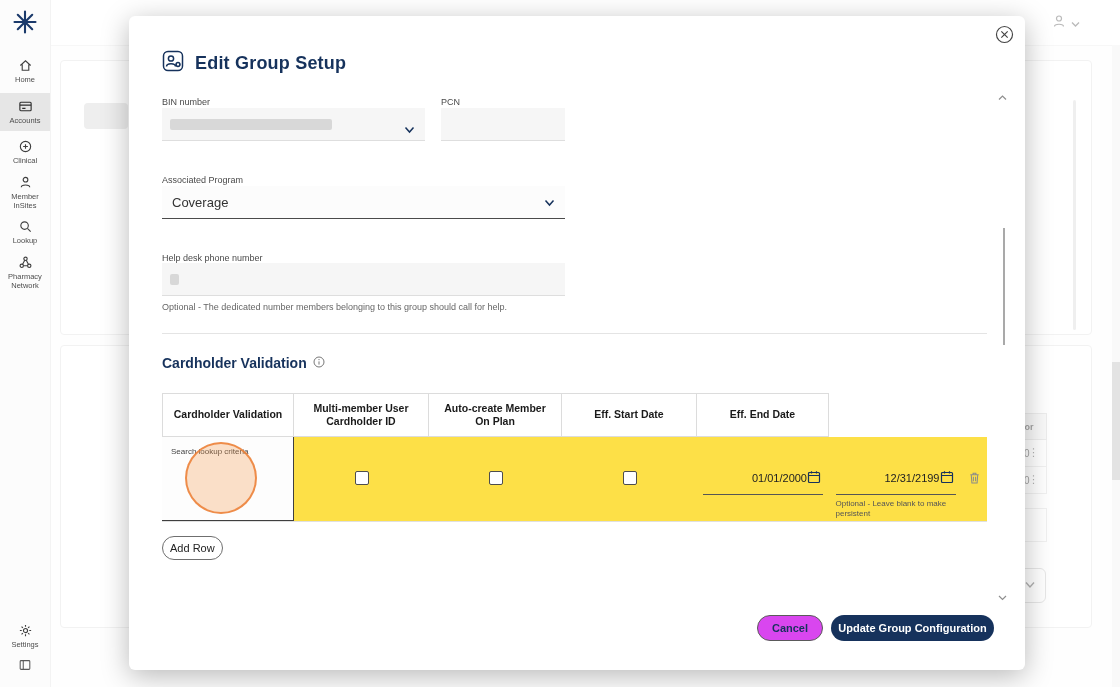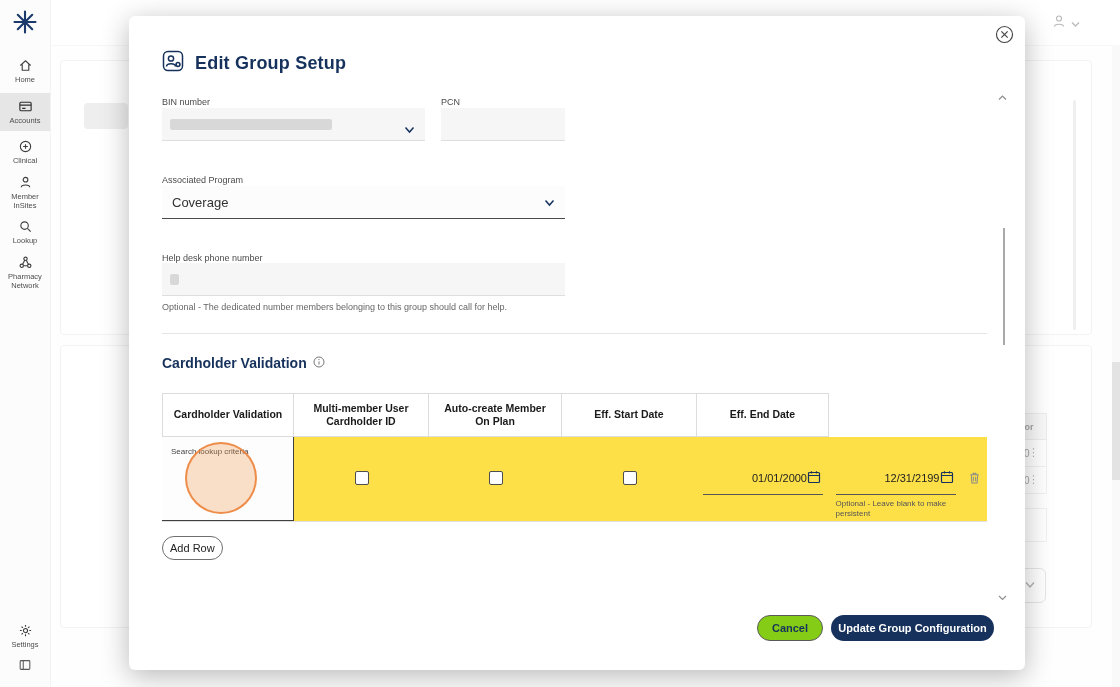--- a/index.html
+++ b/index.html
@@ -65,21 +65,21 @@
   .search-label{position:absolute;top:10px;left:9px;font-size:8px;color:#444;z-index:1;}
   .cell-select{position:absolute;left:7px;right:7px;top:30px;height:26px;border-bottom:1px solid #4a4a4a;display:flex;align-items:center;justify-content:space-between;padding:0 4px;font-size:11px;color:#222;cursor:pointer;z-index:1;}
   .highlight-circle{position:absolute;left:23px;top:5px;width:72px;height:72px;border-radius:50%;background:rgba(245,147,66,0.28);border:2px solid rgba(235,125,50,0.85);box-sizing:border-box;z-index:2;pointer-events:none;}
   .checkbox{width:14px;height:14px;border:1.5px solid #4d4d4d;border-radius:2px;background:#fff;margin-top:34px;cursor:pointer;box-sizing:border-box;}
   .date-box{margin-top:31px;width:120px;display:flex;flex-direction:column;}
   .date-line{display:flex;justify-content:flex-end;align-items:center;border-bottom:1px solid #555;padding:2px 2px 8px 2px;font-size:11px;color:#222;}
   .date-helper{font-size:8px;color:#555;margin-top:4px;line-height:1.3;}
   .trash-wrap{margin-top:34px;cursor:pointer;}
 
   .add-row-btn{position:absolute;left:33px;top:520px;height:24px;padding:0 7px;border:1px solid #6f6f6f;border-radius:13px;background:#fff;font-size:11px;color:#222;font-family:"Liberation Sans",sans-serif;cursor:pointer;}
-  .btn-cancel{position:absolute;left:628px;top:599px;width:66px;height:26px;border:1px solid #5a5a5a;border-radius:14px;background:#84cc16;color:#16325c;font-weight:bold;font-size:11px;font-family:"Liberation Sans",sans-serif;cursor:pointer;}
+  .btn-cancel{position:absolute;left:628px;top:599px;width:66px;height:26px;border:1px solid #5a5a5a;border-radius:14px;background:#d946ef;color:#16325c;font-weight:bold;font-size:11px;font-family:"Liberation Sans",sans-serif;cursor:pointer;}
   .btn-update{position:absolute;left:702px;top:599px;width:163px;height:26px;border:none;border-radius:14px;background:#16325c;color:#fff;font-size:11px;font-weight:bold;font-family:"Liberation Sans",sans-serif;cursor:pointer;}
 
   .msb-up{position:absolute;left:869px;top:71px;cursor:pointer;}
   .msb-down{position:absolute;left:869px;top:571px;cursor:pointer;}
   .msb-thumb{position:absolute;left:874px;top:212px;width:2px;height:117px;background:#a9a9a9;cursor:pointer;}
 </style>
 </head>
 <body>
 
 <div class="stage">

